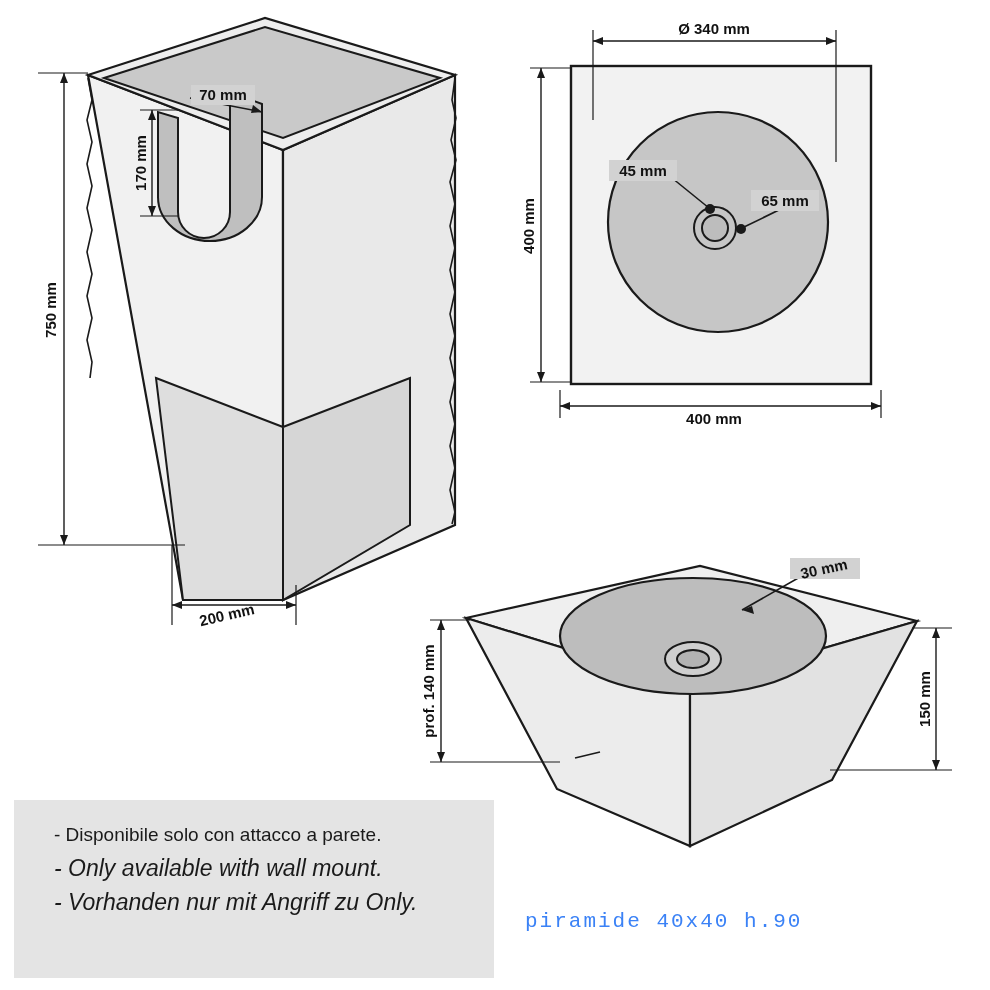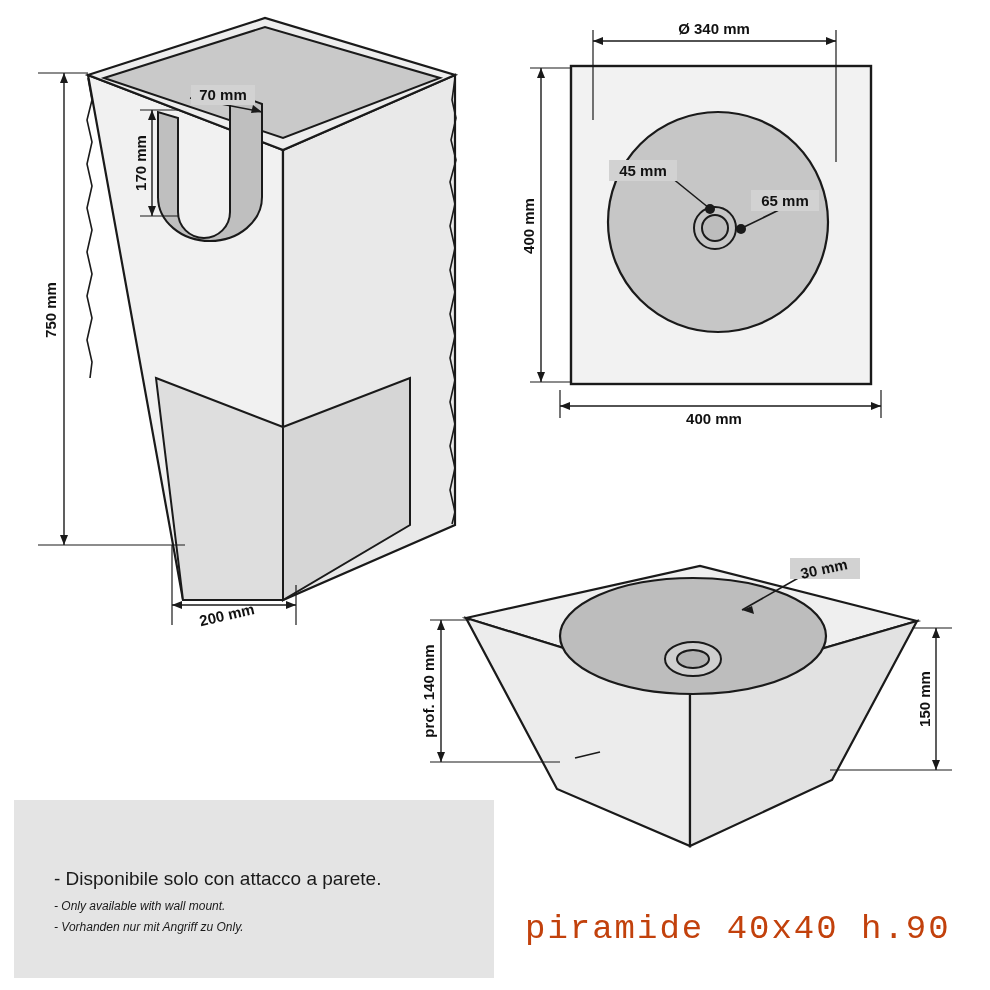--- a/index.html
+++ b/index.html
@@ -35,45 +35,44 @@
   .notes-box {
     position: absolute;
     left: 14px;
     top: 800px;
     width: 480px;
     height: 178px;
     background: #e4e4e4;
   }
   .notes-inner {
     padding: 24px 3px 0 40px;
-    margin-top: 44px;
   }
   .note-it {
     font-family: "Liberation Sans", sans-serif;
     font-size: 19px;
     color: #1a1a1a;
     margin-bottom: 9px;
     white-space: nowrap;
   }
   .note-other {
     font-family: "Liberation Sans", sans-serif;
     font-style: italic;
-    font-size: 12px;
+    font-size: 23px;
     color: #1a1a1a;
     margin-bottom: 7px;
     white-space: nowrap;
   }
   .model-title {
     position: absolute;
     left: 525px;
     top: 910px;
     font-family: "Liberation Mono", monospace;
-    font-size: 34px;
+    font-size: 21px;
     letter-spacing: 2px;
-    color: #c2410c;
+    color: #3b82f6;
     white-space: nowrap;
   }
 </style>
 </head>
 <body>
 
 <div id="sheet">
 
   <svg class="diagram" viewBox="0 0 990 990">
 

